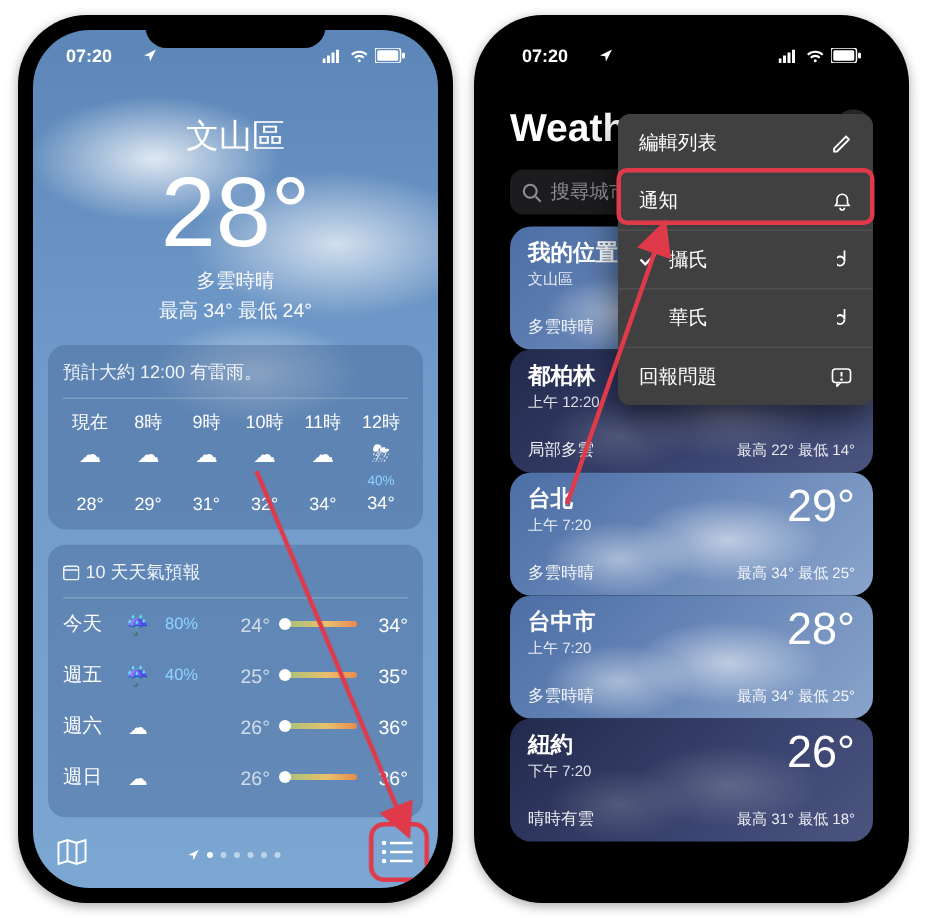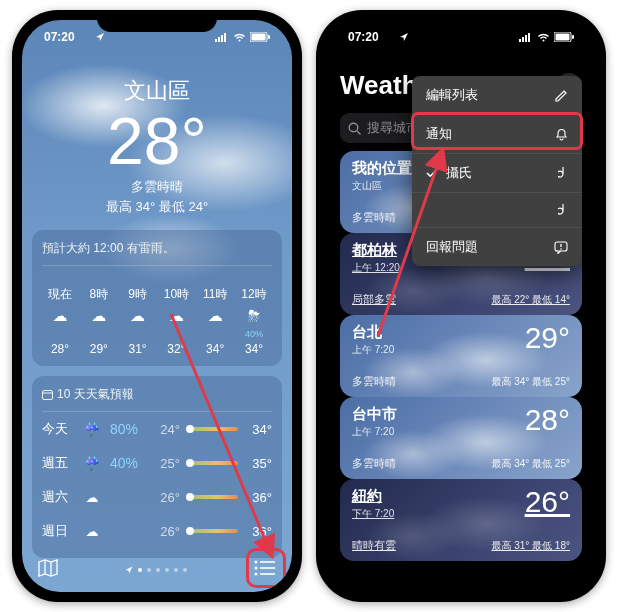--- a/index.html
+++ b/index.html
@@ -72,27 +72,27 @@
   .hilo { font-size:13px; margin-top:2px; opacity:.95; }
   .card {
     margin: 14px 10px 0 10px;
     background: rgba(70,105,150,.45);
     border-radius: 12px;
     padding:10px 10px;
     position:relative; z-index:5;
     backdrop-filter: blur(2px);
   }
   .card .title-row { font-size:12px; opacity:.9; display:flex; align-items:center; gap:4px; border-bottom:1px solid rgba(255,255,255,.22); padding-bottom:8px;}
-  .hourly-row { display:flex; justify-content:space-between; margin-top:20px;text-align:right; }
+  .hourly-row { display:flex; justify-content:space-between; margin-top:7px;text-align:right; }
   .hour-col { display:flex; flex-direction:column; align-items:center; gap:4px; font-size:12px; width:36px;}
   .hour-col .pct { font-size:9px; color:#8fd3ff; height:9px;}
   .daily-row { display:flex; align-items:center; gap:8px; height:34px; font-size:13px;}
   .daily-row .day { width:32px; }
   .daily-row .icon { width:20px; text-align:center; }
-  .daily-row .pct { font-size:14px; color:#8fd3ff; width:24px;}
+  .daily-row .pct { font-size:11px; color:#8fd3ff; width:24px;}
   .daily-row .lo { width:26px; text-align:right; opacity:.7;margin-left:12px;}
   .daily-row .bar { flex:1; height:4px; border-radius:2px;
     background:linear-gradient(90deg,#9fc27a 0%, #e9c06c 60%, #e78b4d 100%);
     position:relative;
   }
   .daily-row .bar::before{
     content:""; position:absolute; left:-2px; top:-2px; width:8px;height:8px;border-radius:50%;
     background:#fff;
   }
   .daily-row .hi { width:26px; text-align:right;}
@@ -120,21 +120,21 @@
     display:flex;align-items:center;gap:6px;padding:0 8px;
     color:#8e8e93;font-size:13px;
   }
   .city-list { padding:0 14px; display:flex; flex-direction:column; gap:0; }
   .city-card {
     height:82px; border-radius:14px; padding:8px 12px;
     position:relative; overflow:hidden;
     background:linear-gradient(135deg,#4b6ea5 0%, #6a88b9 50%, #89a4cb 100%);
     display:flex; justify-content:space-between;
   }
-  .city-card.dark { background:linear-gradient(135deg,#232a4e 0%, #3b4470 60%, #4b5580 100%);text-decoration:underline;}
+  .city-card.dark { background:linear-gradient(135deg,#232a4e 0%, #3b4470 60%, #4b5580 100%);}
   .city-card .cloud{
     position:absolute; inset:0;
     background: radial-gradient(ellipse 90px 40px at 60% 55%, rgba(255,255,255,.55), rgba(255,255,255,0) 70%),
                 radial-gradient(ellipse 70px 35px at 30% 70%, rgba(255,255,255,.45), rgba(255,255,255,0) 70%);
     pointer-events:none;
   }
   .city-card.dark .cloud{ opacity:.35; }
   .city-left { display:flex;flex-direction:column; justify-content:space-between; z-index:2;}
   .city-right{ display:flex;flex-direction:column; justify-content:space-between; align-items:flex-end; z-index:2;}
   .city-name { font-size:15px; font-weight:600; }
@@ -483,20 +483,21 @@
                 <path d="M1 5 L4.2 8.2 L11 1.4" fill="none" stroke="#fff" stroke-width="1.6"></path>
               </svg>
           </span>
           <span style="flex:1;text-align:left;padding-left:6px;">攝氏</span>
           <svg width="10" height="14" viewBox="0 0 10 14">
               <path d="M5 1 v7 a3 3 0 100 .1" fill="none" stroke="#fff" stroke-width="1.2"></path>
             </svg>
         </div>
         <div class="ctx-item">
           <span class="check"></span>
+          <span style="flex:1;text-align:left;padding-left:6px;">華氏</span>
           <svg width="10" height="14" viewBox="0 0 10 14">
               <path d="M5 1 v7 a3 3 0 100 .1" fill="none" stroke="#fff" stroke-width="1.2"></path>
             </svg>
         </div>
         <div class="ctx-item">
           <span>回報問題</span>
           <svg width="14" height="13" viewBox="0 0 14 13">
               <rect x="1" y="1" width="12" height="9" rx="2" fill="none" stroke="#fff" stroke-width="1.1"></rect>
               <path d="M4 10 L4 12.5 L6.5 10" fill="none" stroke="#fff" stroke-width="1.1"></path>
               <line x1="7" y1="3" x2="7" y2="6" stroke="#fff" stroke-width="1.3"></line>

